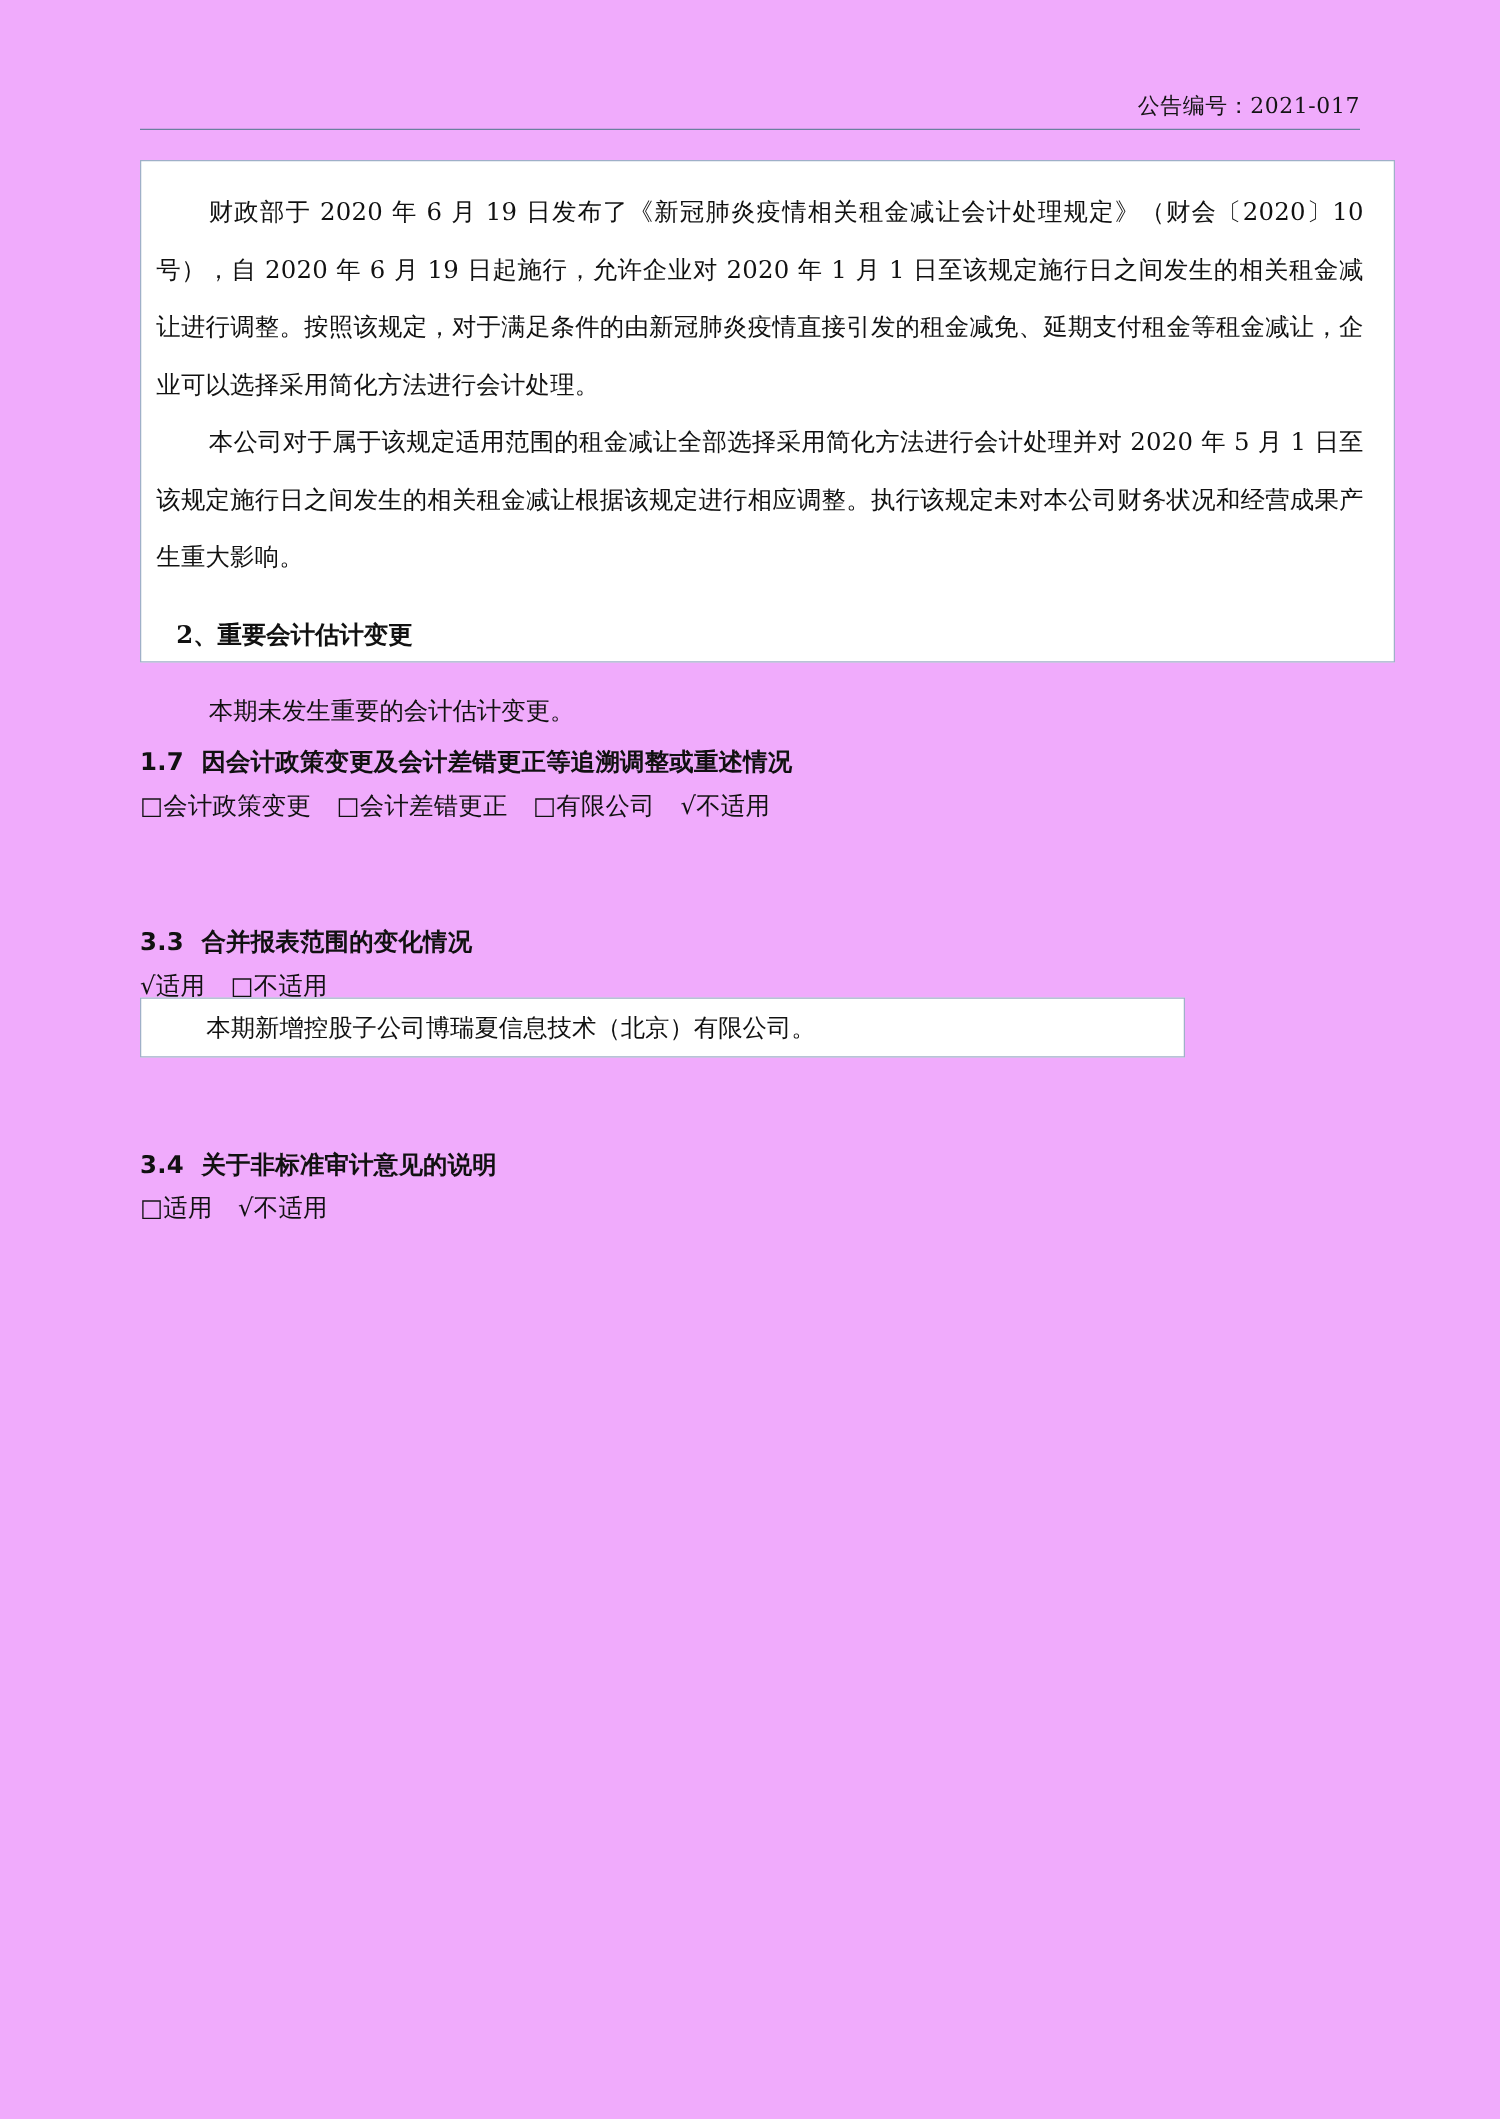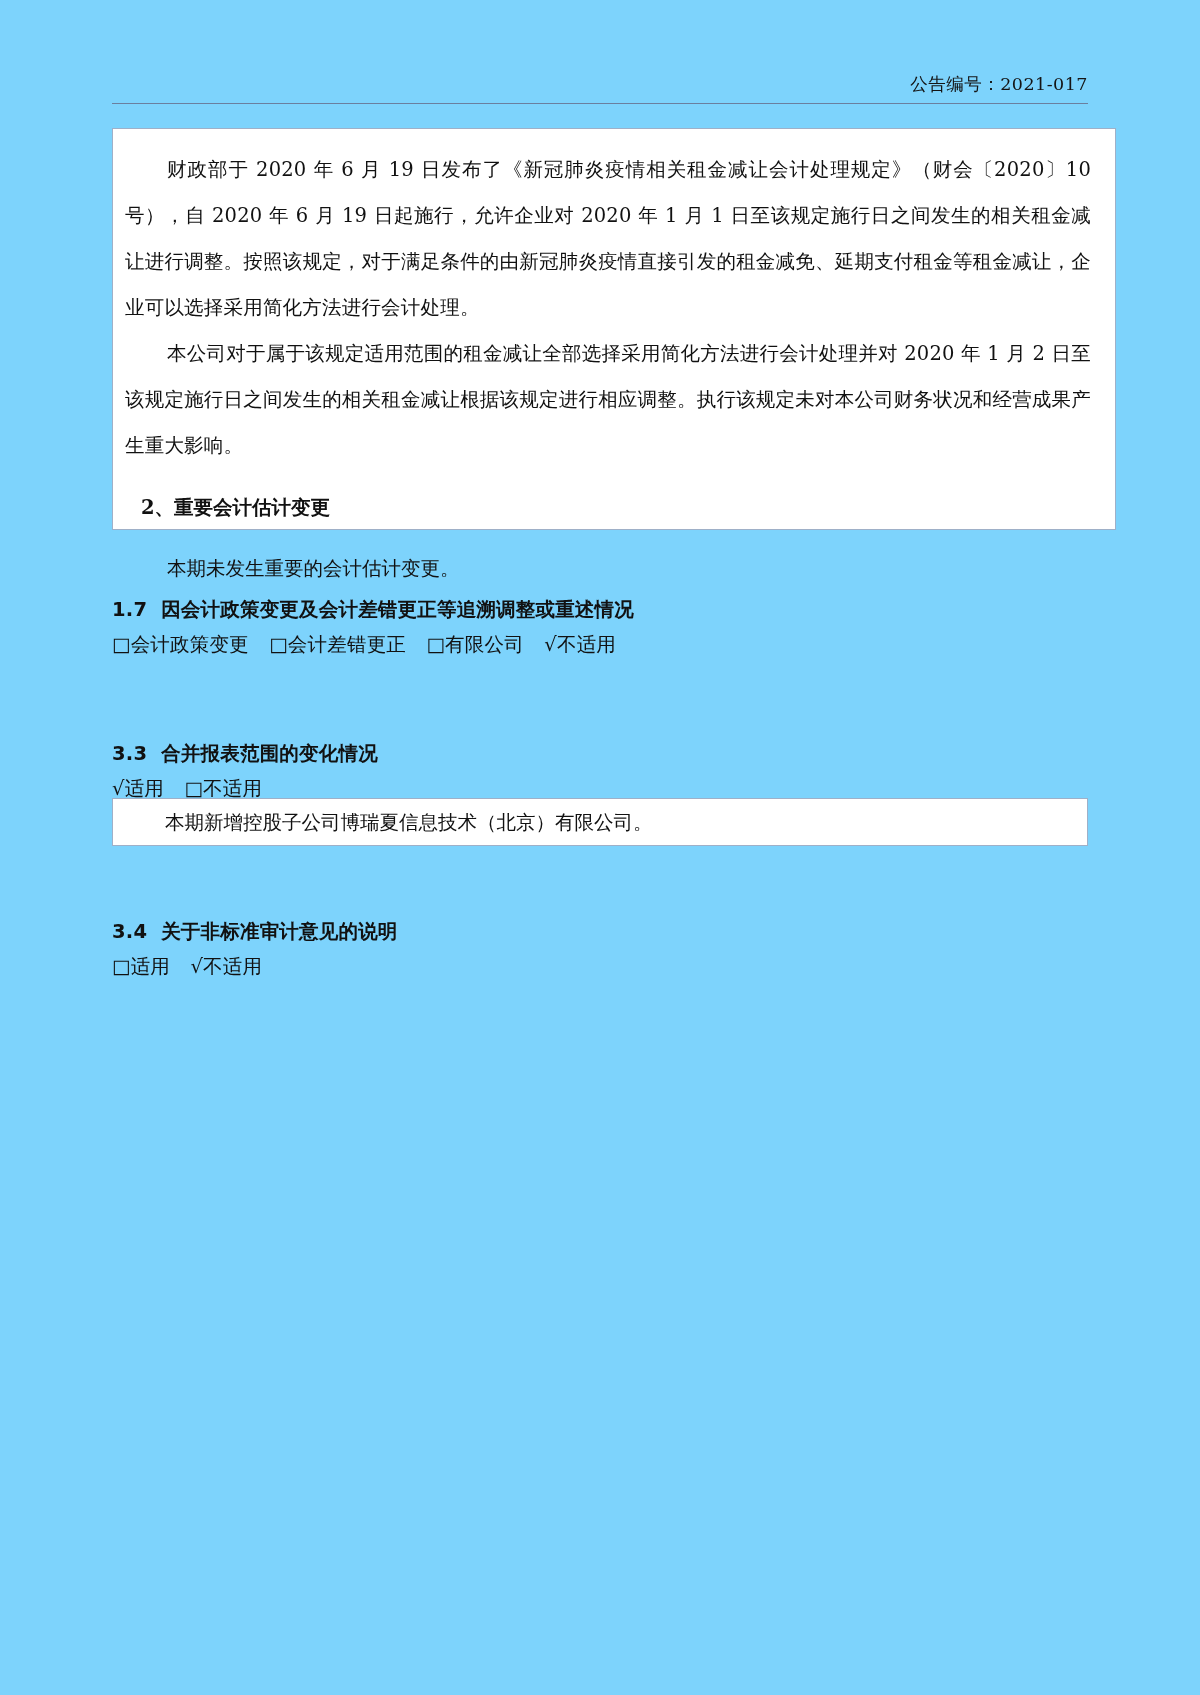--- a/index.html
+++ b/index.html
@@ -4,21 +4,21 @@
 <style>
   html, body {
     margin: 0;
     padding: 0;
     background: #ffffff;
   }
   .page {
     position: relative;
     width: 1200px;
     height: 1695px;
-    background: #7dd3fc;
+    background: #f0abfc;
     font-family: "DejaVu Serif", "Liberation Serif", serif;
     color: #1a1a1a;
     box-sizing: border-box;
   }
   .header {
     position: absolute;
     top: 72px;
     left: 112px;
     width: 976px;
     text-align: right;
@@ -104,21 +104,21 @@
     white-space: nowrap;
   }
 
   .sec32 { top: 596px; }
   .sec33 { top: 740px; }
   .sec34 { top: 918px; }
 
   .box-note {
     top: 798px;
     left: 112px;
-    width: 976px;
+    width: 836px;
     height: 48px;
     padding: 0 24px;
     display: flex;
     align-items: center;
   }
   .note-text {
     font-size: 19.5px;
     color: #111111;
     text-indent: 28px;
   }
@@ -128,21 +128,21 @@
 
 <div class="page">
 
   <div class="header">
     <span>公告编号：2021-017</span>
   </div>
   <div class="header-rule"></div>
 
   <div class="box box-main">
     <p class="body indent">财政部于 2020 年 6 月 19 日发布了《新冠肺炎疫情相关租金减让会计处理规定》（财会〔2020〕10 号），自 2020 年 6 月 19 日起施行，允许企业对 2020 年 1 月 1 日至该规定施行日之间发生的相关租金减让进行调整。按照该规定，对于满足条件的由新冠肺炎疫情直接引发的租金减免、延期支付租金等租金减让，企业可以选择采用简化方法进行会计处理。</p>
-    <p class="body indent">本公司对于属于该规定适用范围的租金减让全部选择采用简化方法进行会计处理并对 2020 年 1 月 2 日至该规定施行日之间发生的相关租金减让根据该规定进行相应调整。执行该规定未对本公司财务状况和经营成果产生重大影响。</p>
+    <p class="body indent">本公司对于属于该规定适用范围的租金减让全部选择采用简化方法进行会计处理并对 2020 年 5 月 1 日至该规定施行日之间发生的相关租金减让根据该规定进行相应调整。执行该规定未对本公司财务状况和经营成果产生重大影响。</p>
     <p class="sub-heading">2、重要会计估计变更</p>
     <p class="sub-body">本期未发生重要的会计估计变更。</p>
   </div>
 
   <div class="section sec32">
     <div class="section-title">
       <span class="num">1.7</span><span>因会计政策变更及会计差错更正等追溯调整或重述情况</span>
     </div>
     <div class="choices">
       <span class="choice"><span>□</span><span>会计政策变更</span></span>

